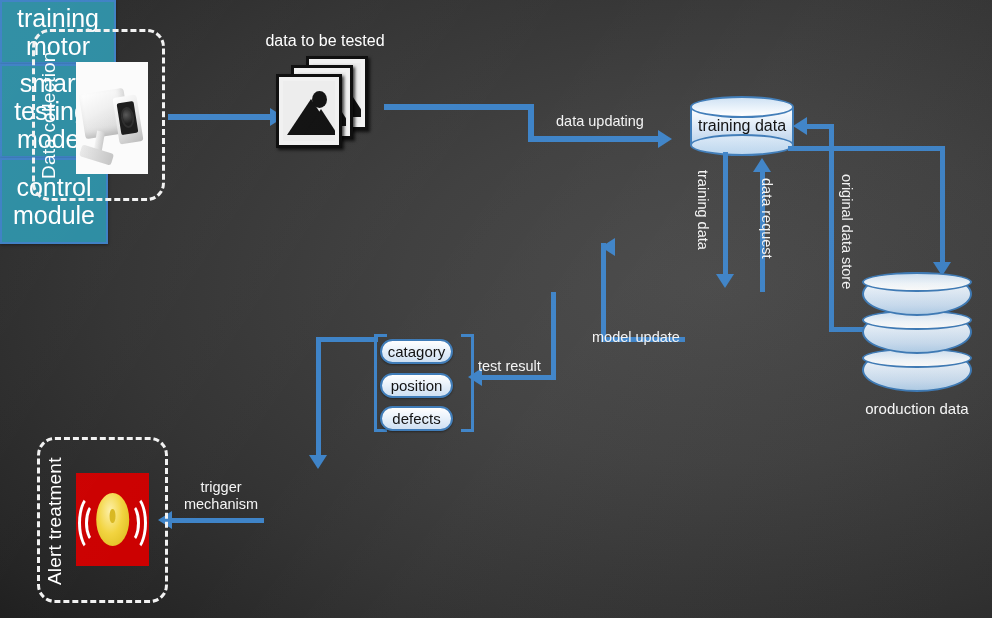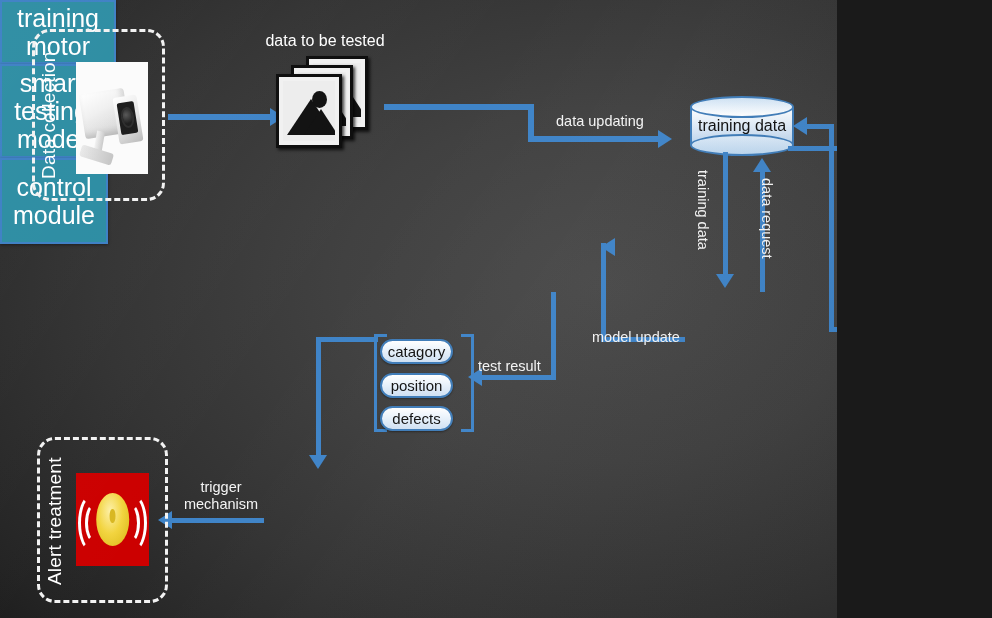--- a/index.html
+++ b/index.html
@@ -3,21 +3,21 @@
 <meta charset="utf-8">
 <title>Smart Testing System Flow Diagram</title>
 <style>
   html,body{margin:0;padding:0;}
   body{
     width:992px;height:618px;overflow:hidden;
     font-family:"Liberation Sans","DejaVu Sans",sans-serif;
     background:#1a1a1a;
   }
   #stage{
-    position:relative;width:837px;height:618px;overflow:hidden;
+    position:relative;width:992px;height:618px;overflow:hidden;
     background:
       radial-gradient(ellipse 120% 110% at 72% 46%, #4a4a4a 0%, #414141 26%, #333333 50%, #232323 72%, #141414 88%, #0c0c0c 100%);
   }
   #stage::after{
     content:"";position:absolute;inset:0;pointer-events:none;
     background:linear-gradient(125deg, rgba(255,255,255,0.035) 0%, rgba(255,255,255,0.0) 42%, rgba(255,255,255,0.02) 58%, rgba(0,0,0,0.05) 100%);
   }
   .abs{position:absolute;}
 
   

